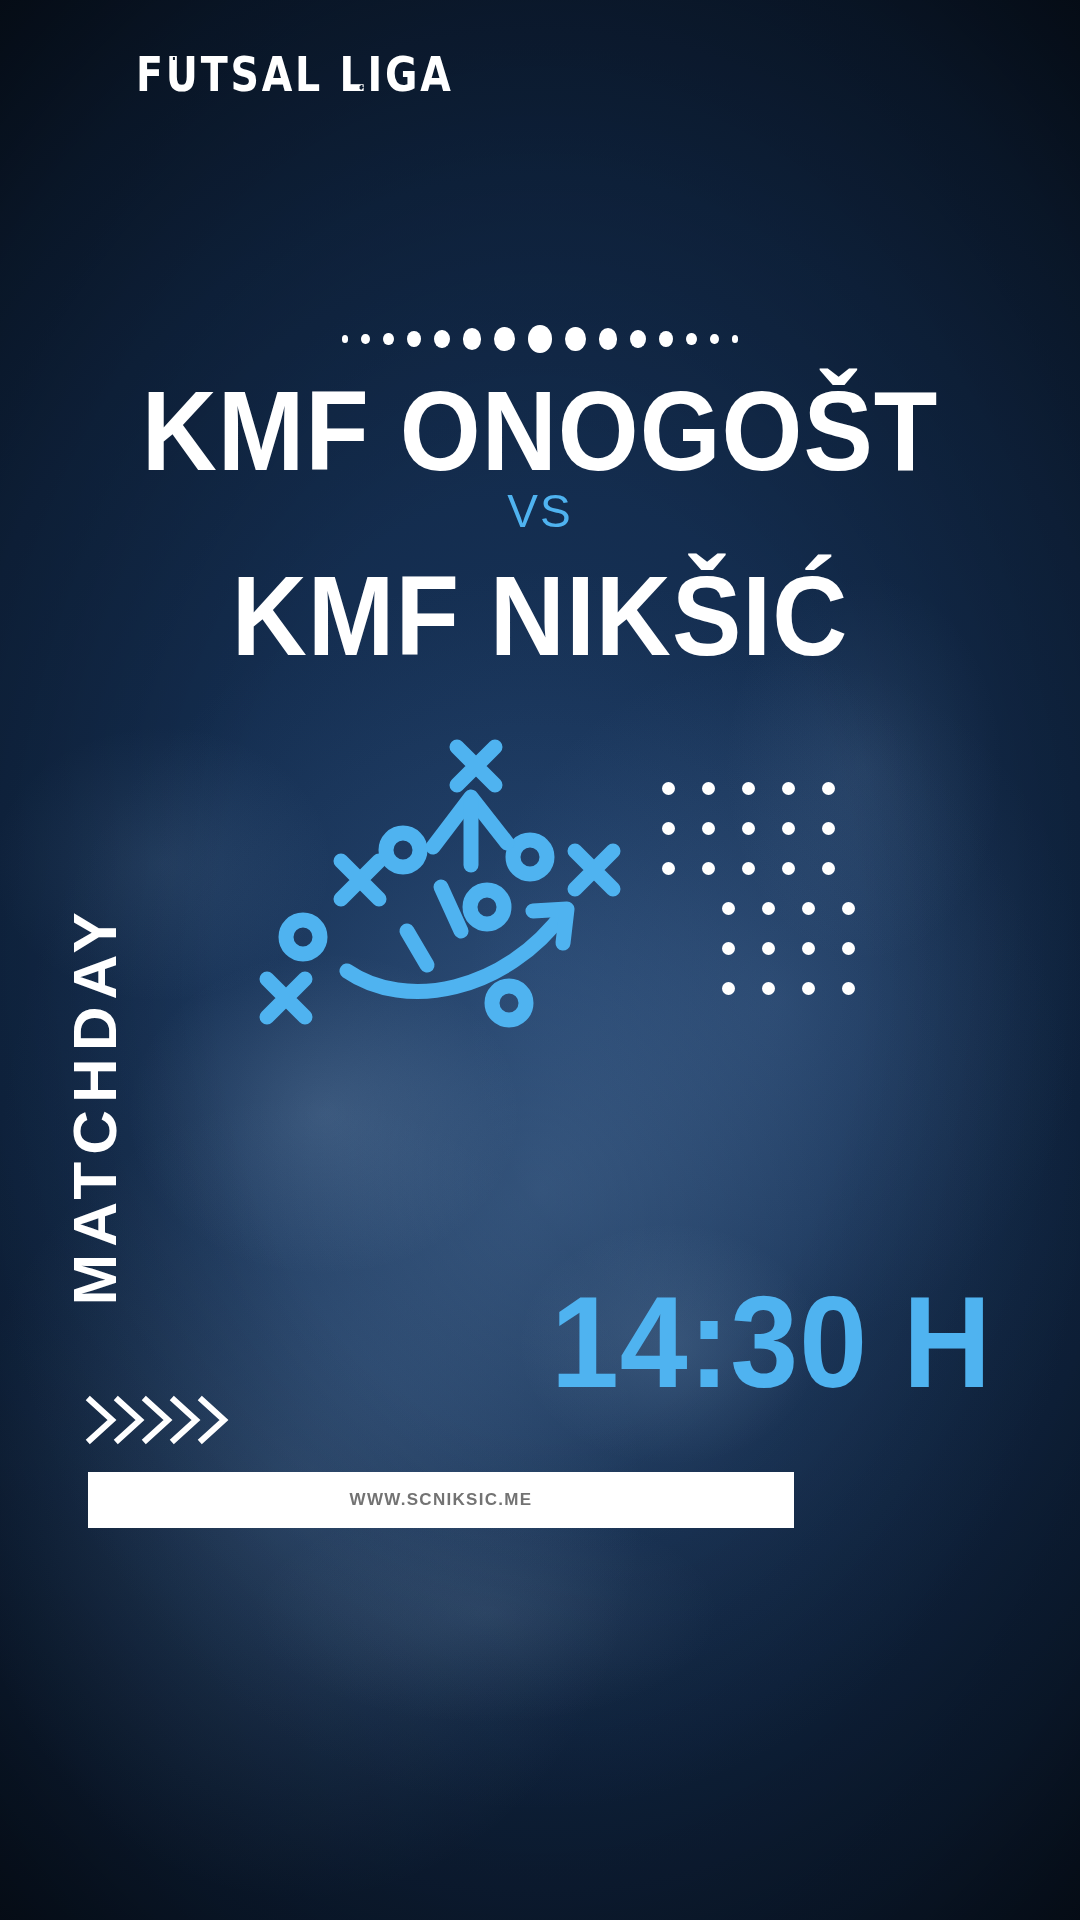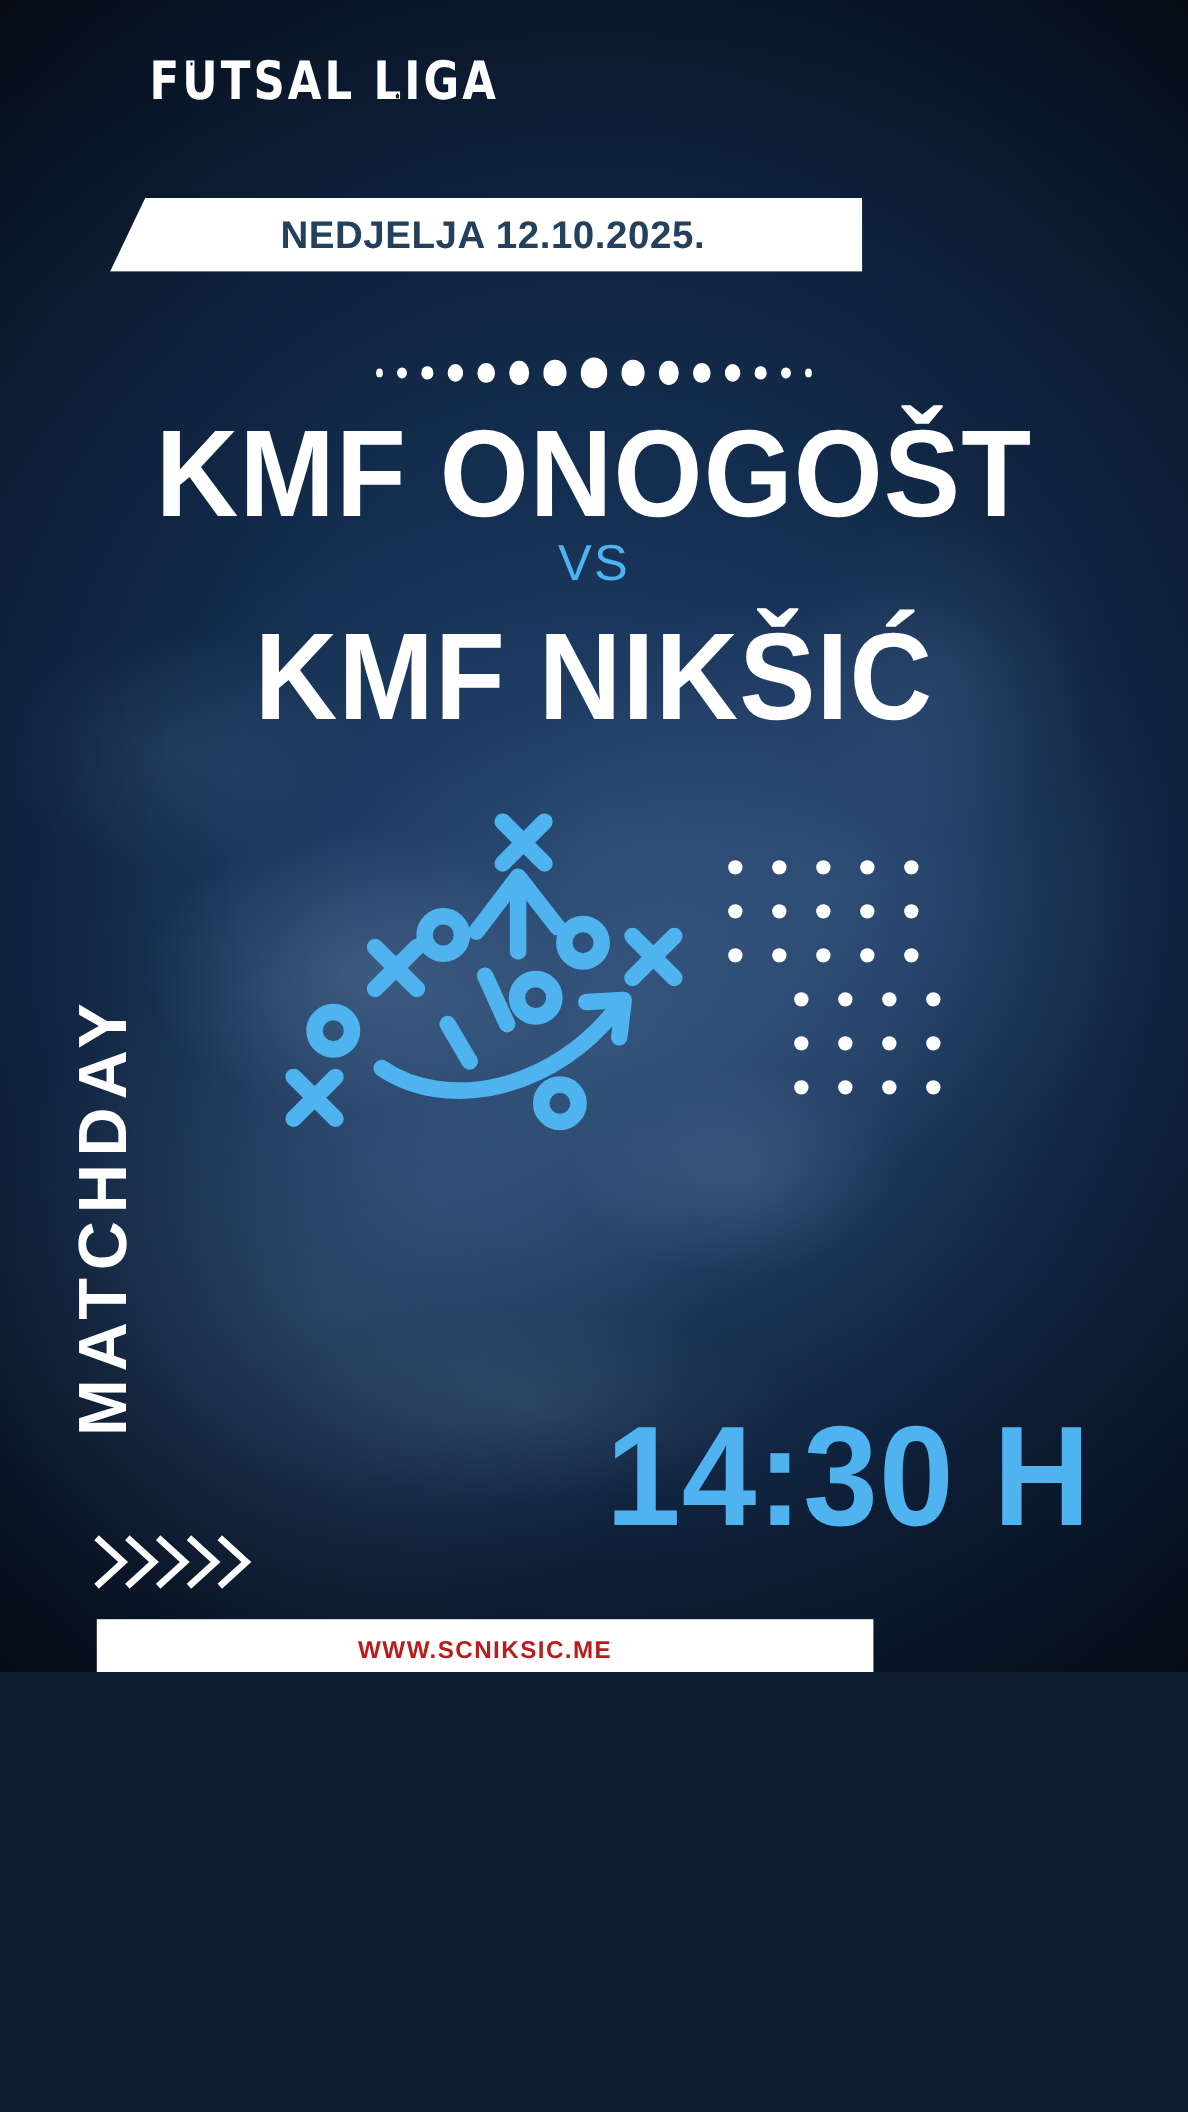--- a/index.html
+++ b/index.html
@@ -7,21 +7,21 @@
   body {
     font-family:"Liberation Sans", sans-serif;
     background:#0d1b2e;
     overflow:hidden;
     position:relative;
   }
 
   
   #poster {
     position:relative;
-    width:1080px; height:1520px;
+    width:1080px; height:1920px;
     overflow:hidden;
     background:
       radial-gradient(ellipse 70% 45% at 50% 62%, rgba(120,160,205,0.30) 0%, rgba(90,130,180,0.12) 42%, rgba(0,0,0,0) 72%),
       radial-gradient(ellipse 45% 30% at 28% 78%, rgba(130,170,215,0.22) 0%, rgba(0,0,0,0) 70%),
       radial-gradient(ellipse 40% 25% at 72% 52%, rgba(110,150,200,0.18) 0%, rgba(0,0,0,0) 72%),
       radial-gradient(ellipse 120% 85% at 50% 50%, rgba(25,55,95,1) 0%, rgba(16,38,68,1) 48%, rgba(9,21,38,1) 78%, rgba(5,13,24,1) 100%),
       linear-gradient(180deg,#0a1726 0%,#12283f 28%,#15304b 55%,#0c1c2e 82%,#060e19 100%);
   }
   
   #poster::before{
@@ -152,35 +152,32 @@
   #chevrons { position:absolute; left:84px; top:1390px; width:170px; height:60px; }
 
   
   #footer-bar {
     position:absolute; left:88px; top:1472px;
     width:706px; height:56px;
     background:#ffffff;
     display:flex; align-items:center; justify-content:center;
   }
   #footer-url {
-    font-size:22px; font-weight:bold;
-    color:#b91c1c; letter-spacing:1.3px;
+    font-size:17px; font-weight:bold;
+    color:#737373; letter-spacing:1.3px;
     font-family:"Liberation Sans", sans-serif;
   }
 </style>
 </head>
 <body>
 
 <div id="poster">
 
   <div class="layer" id="logo">FUTSAL LIGA</div>
 
-  <div class="layer" id="date-banner">
-    <span id="date-text">NEDJELJA 12.10.2025.</span>
-  </div>
 
   <div class="layer" id="dot-divider">
       <span style="width: 6px; height: 7.08px;"></span>
       <span style="width: 9px; height: 10.62px;"></span>
       <span style="width: 11px; height: 12.98px;"></span>
       <span style="width: 14px; height: 16.52px;"></span>
       <span style="width: 16px; height: 18.88px;"></span>
       <span style="width: 18px; height: 21.24px;"></span>
       <span style="width: 21px; height: 24.78px;"></span>
       <span style="width: 24px; height: 28.32px;"></span>

